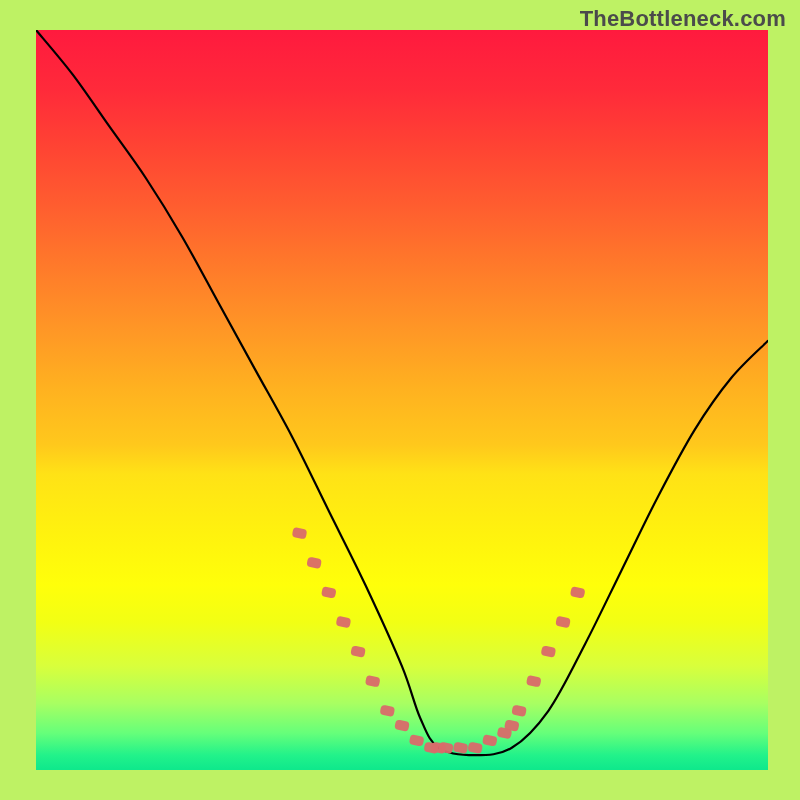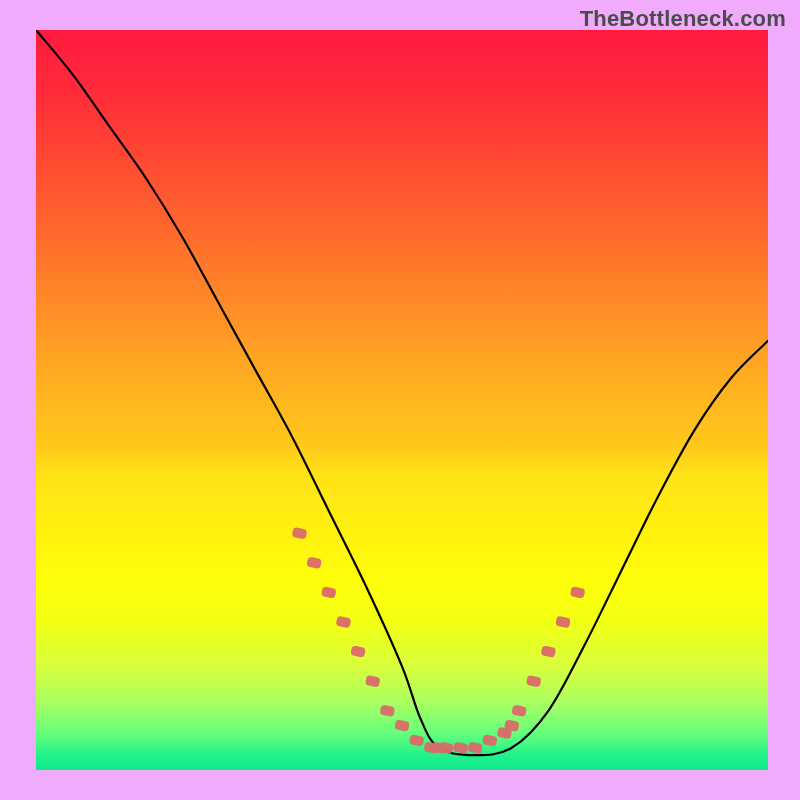--- a/index.html
+++ b/index.html
@@ -10,21 +10,21 @@
     height: 800px;
     overflow: hidden;
     font-family: Arial, Helvetica, sans-serif;
   }
   .frame {
     position: absolute;
     left: 0;
     top: 0;
     width: 800px;
     height: 800px;
-    background: #f0abfc;
+    background: #bef264;
   }
   .plot {
     position: absolute;
     left: 36px;
     top: 30px;
     width: 732px;
     height: 740px;
     background: linear-gradient(to bottom,
       #ff1a3e 0%,
       #ff2a3a 8%,

